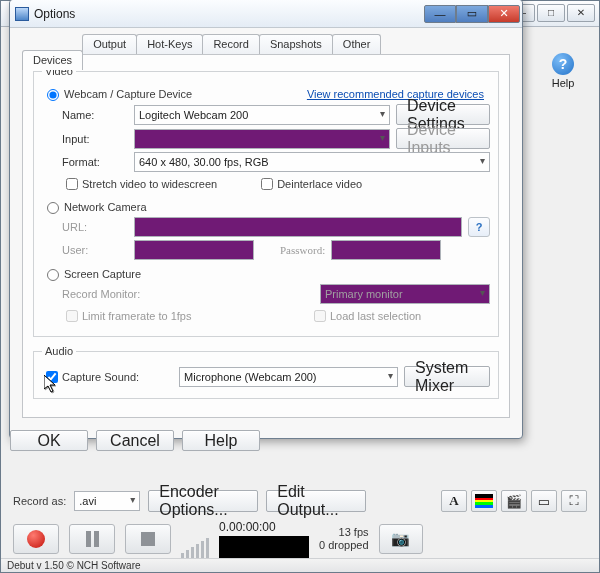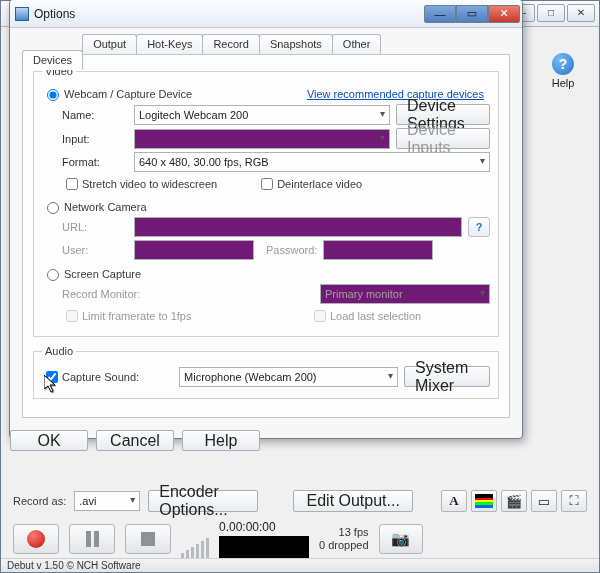--- a/index.html
+++ b/index.html
@@ -163,21 +163,21 @@
           <span class="lbl">Network Camera</span>
         </div>
         <div class="row">
           <span class="field-label disabled">URL:</span>
           <div class="textin disabled" style="flex:1;"></div>
           <div style="width:22px;height:20px;border:1px solid #bcc2c8;background:linear-gradient(#fcfdff,#e7eef8);border-radius:3px;margin-left:6px;display:flex;align-items:center;justify-content:center;color:#2a6fc1;font-weight:bold;">?</div>
         </div>
         <div class="row">
           <span class="field-label disabled">User:</span>
           <div class="textin disabled" style="width:120px;"></div>
-          <span class="lbl disabled" style="margin:0 6px 0 12px;">Password:</span>
+          <span class="lbl disabled" style="margin:0 6px 0 26px;font-family:Liberation Serif, serif;">Password:</span>
           <div class="textin disabled" style="width:110px;"></div>
         </div>
 
         <div class="row" style="margin-top:6px;">
           <input type="radio" class="radio" style="">
           <span class="lbl">Screen Capture</span>
         </div>
         <div class="row">
           <span class="field-label disabled" style="width:100px;">Record Monitor:</span>
           <span style="flex:1;"></span>
@@ -219,21 +219,21 @@
     </div>
   </div>
 
   <div class="bottom-strip">
     <div class="record-row">
       <span class="lbl">Record as:</span>
       <div class="select" style="width:66px;">
           <span>.avi</span>
         </div>
       <div class="btn" style="width:110px;">Encoder Options...</div>
-      <div class="btn" style="width:120px;margin-left:27px;">Edit Output...</div>
+      <div class="btn" style="width:100px;">Edit Output...</div>
       <div class="tool-icons">
         <div class="ticon" style="font-family:serif;font-weight:bold;">A</div>
         <div class="ticon">
             <div style="width:18px;height:14px;background:linear-gradient(#000,#000 30%,red 30%,red 45%,yellow 45%,yellow 60%,lime 60%,lime 75%,#06f 75%);"></div>
           </div>
         <div class="ticon">🎬</div>
         <div class="ticon">▭</div>
         <div class="ticon">⛶</div>
       </div>
     </div>

